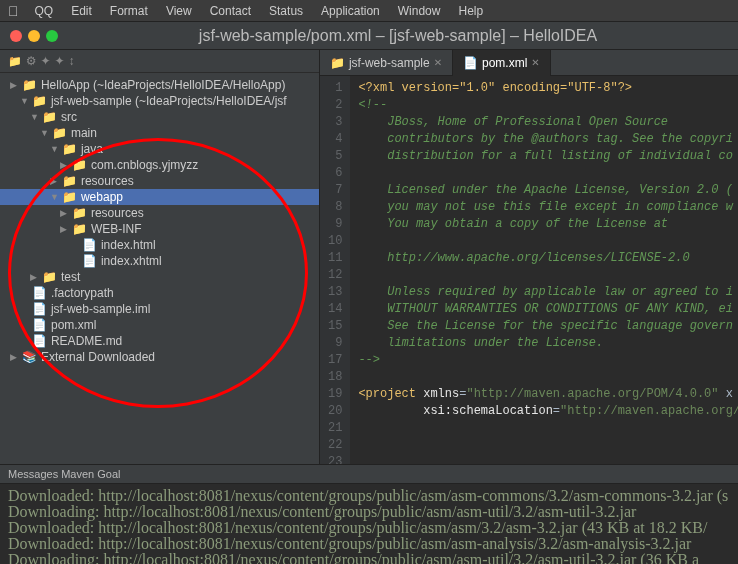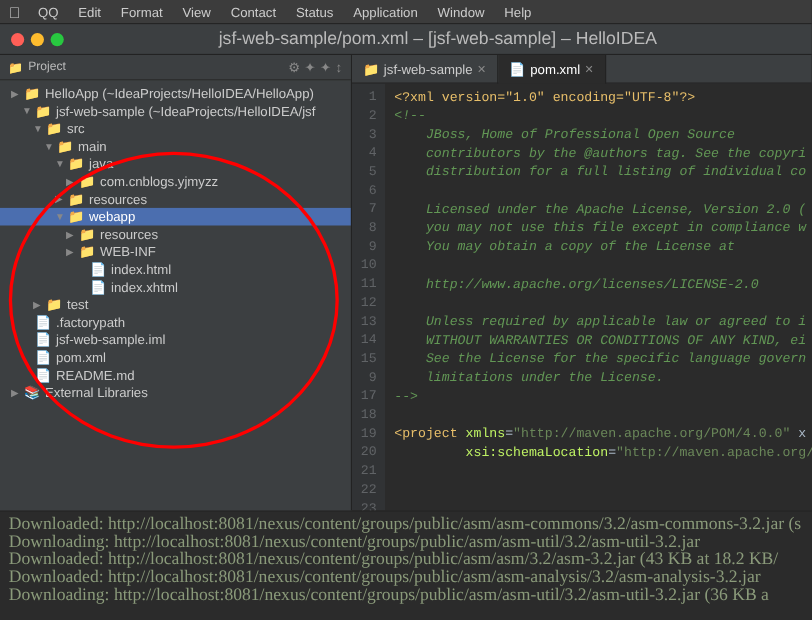--- a/index.html
+++ b/index.html
@@ -177,21 +177,21 @@
       font-family: 'Courier New', monospace;
       font-size: 12px;
       line-height: 17px;
       overflow: auto;
       color: #a9b7c6;
     }
     .code-line { white-space: pre; }
     .xml-decl { color: #e8bf6a; }
     .xml-comment { color: #629755; font-style: italic; }
     .xml-tag { color: #e8bf6a; }
-    .xml-attr { color: #bef264; }
+    .xml-attr { color: #e5e5e5; }
     .xml-str { color: #6a8759; }
     .xml-text { color: #a9b7c6; }
 
     
     .bottom-panel {
       height: 100px;
       background: #2b2b2b;
       border-top: 1px solid #222;
       display: flex;
       flex-direction: column;
@@ -248,21 +248,20 @@
     <span class="win-btn win-max"></span>
   </div>
   <span class="titlebar-text">jsf-web-sample/pom.xml – [jsf-web-sample] – HelloIDEA</span>
 </div>
 
 <div style="display:flex; height:calc(564px - 22px - 28px - 100px); position: relative;">
 
   <div class="sidebar">
     <div class="sidebar-header">
       <span style="color:#d4a843;">📁</span>
-      <span class="sidebar-header-title">Project</span>
       <div class="sidebar-icons">
         <span class="sidebar-icon">⚙</span>
         <span class="sidebar-icon">✦</span>
         <span class="sidebar-icon">✦</span>
         <span class="sidebar-icon">↕</span>
       </div>
     </div>
     <div class="tree-area">
 
       <div class="tree-item">
@@ -381,21 +380,21 @@
         <span class="tree-indent" style="width:14px;"></span>
         <span class="tree-arrow" style="visibility:hidden;">▶</span>
         <span class="tree-icon file-icon">📄</span>
         <span>README.md</span>
       </div>
 
       <div class="tree-item">
         <span class="tree-indent" style="width:4px;"></span>
         <span class="tree-arrow">▶</span>
         <span class="tree-icon" style="color:#cc7832;">📚</span>
-        <span>External Libraries</span>
+        <span>External Downloaded</span>
       </div>
 
     </div>
   </div>
 
   <div class="editor-area">
     <div class="editor-tabbar">
       <div class="editor-tab">
         <span style="color:#d4a843;">📁</span>
         <span>jsf-web-sample</span>
@@ -457,20 +456,21 @@
         <div class="code-line">         <span class="xml-attr">xsi:schemaLocation</span>=<span class="xml-str">"http://maven.apache.org/POM/</span></div>
 
       </div>
     </div>
   </div>
 
   <div class="red-oval"></div>
 </div>
 
 <div class="bottom-panel">
+  <div class="bottom-header">Messages Maven Goal</div>
   <div class="bottom-content">
     <div>Downloaded: http://localhost:8081/nexus/content/groups/public/asm/asm-commons/3.2/asm-commons-3.2.jar (s</div>
     <div>Downloading: http://localhost:8081/nexus/content/groups/public/asm/asm-util/3.2/asm-util-3.2.jar</div>
     <div>Downloaded: http://localhost:8081/nexus/content/groups/public/asm/asm/3.2/asm-3.2.jar (43 KB at 18.2 KB/</div>
     <div>Downloaded: http://localhost:8081/nexus/content/groups/public/asm/asm-analysis/3.2/asm-analysis-3.2.jar</div>
     <div>Downloading: http://localhost:8081/nexus/content/groups/public/asm/asm-util/3.2/asm-util-3.2.jar (36 KB a</div>
 
   </div>
 </div>
 

